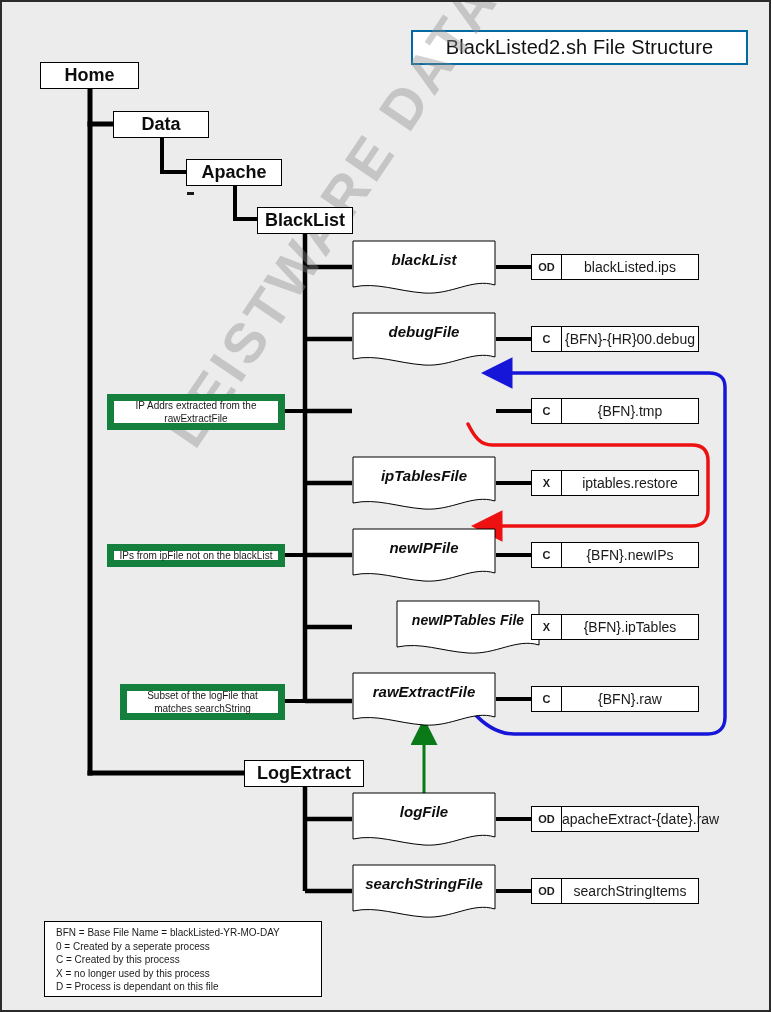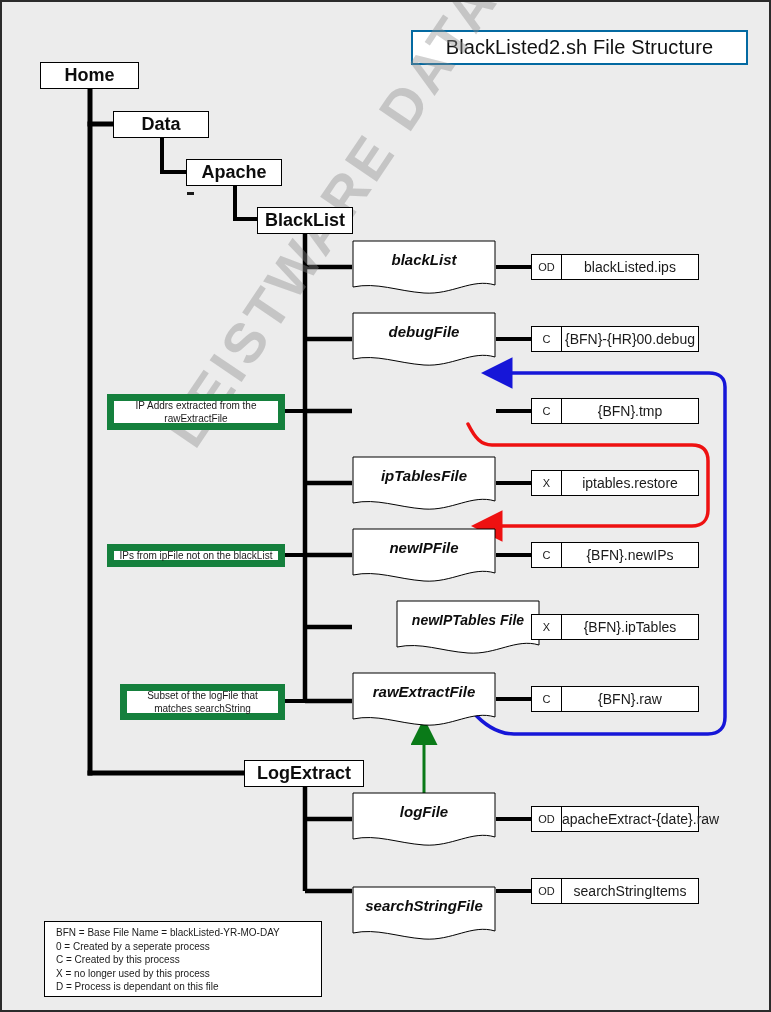--- a/index.html
+++ b/index.html
@@ -85,20 +85,21 @@
     display: flex;
     z-index: 4;
   }
   .detail-box .code {
     width: 30px;
     border-right: 1px solid #000000;
     display: flex; align-items: center; justify-content: center;
     font-size: 11px;
     color: #1a1a1a;
     flex: 0 0 30px;
+    font-weight: bold;
   }
   .detail-box .fname {
     flex: 1 1 auto;
     display: flex; align-items: center; justify-content: center;
     font-size: 14px;
     color: #1a1a1a;
     white-space: nowrap;
     overflow: visible;
   }
 
@@ -304,21 +305,21 @@
     <div class="doc-label">rawExtractFile</div>
   </div>
 
   <div class="doc-node" style="left:350px; top:790px;">
     <svg class="doc-shape" viewBox="0 0 144 56" xmlns="http://www.w3.org/2000/svg">
       <path d="M1,1 L143,1 L143,45 C120,38 100,55 72,53 C45,51 25,42 1,47 Z" fill="#ffffff" stroke="#000000" stroke-width="1"></path>
     </svg>
     <div class="doc-label">logFile</div>
   </div>
 
-  <div class="doc-node" style="left:350px; top:884px;">
+  <div class="doc-node" style="left:350px; top:862px;">
     <svg class="doc-shape" viewBox="0 0 144 56" xmlns="http://www.w3.org/2000/svg">
       <path d="M1,1 L143,1 L143,45 C120,38 100,55 72,53 C45,51 25,42 1,47 Z" fill="#ffffff" stroke="#000000" stroke-width="1"></path>
     </svg>
     <div class="doc-label">searchStringFile</div>
   </div>
 
   <div class="detail-box" style="left:529px; top:252px; width:168px;">
     <div class="code">OD</div>
     <div class="fname">blackListed.ips</div>
   </div>

